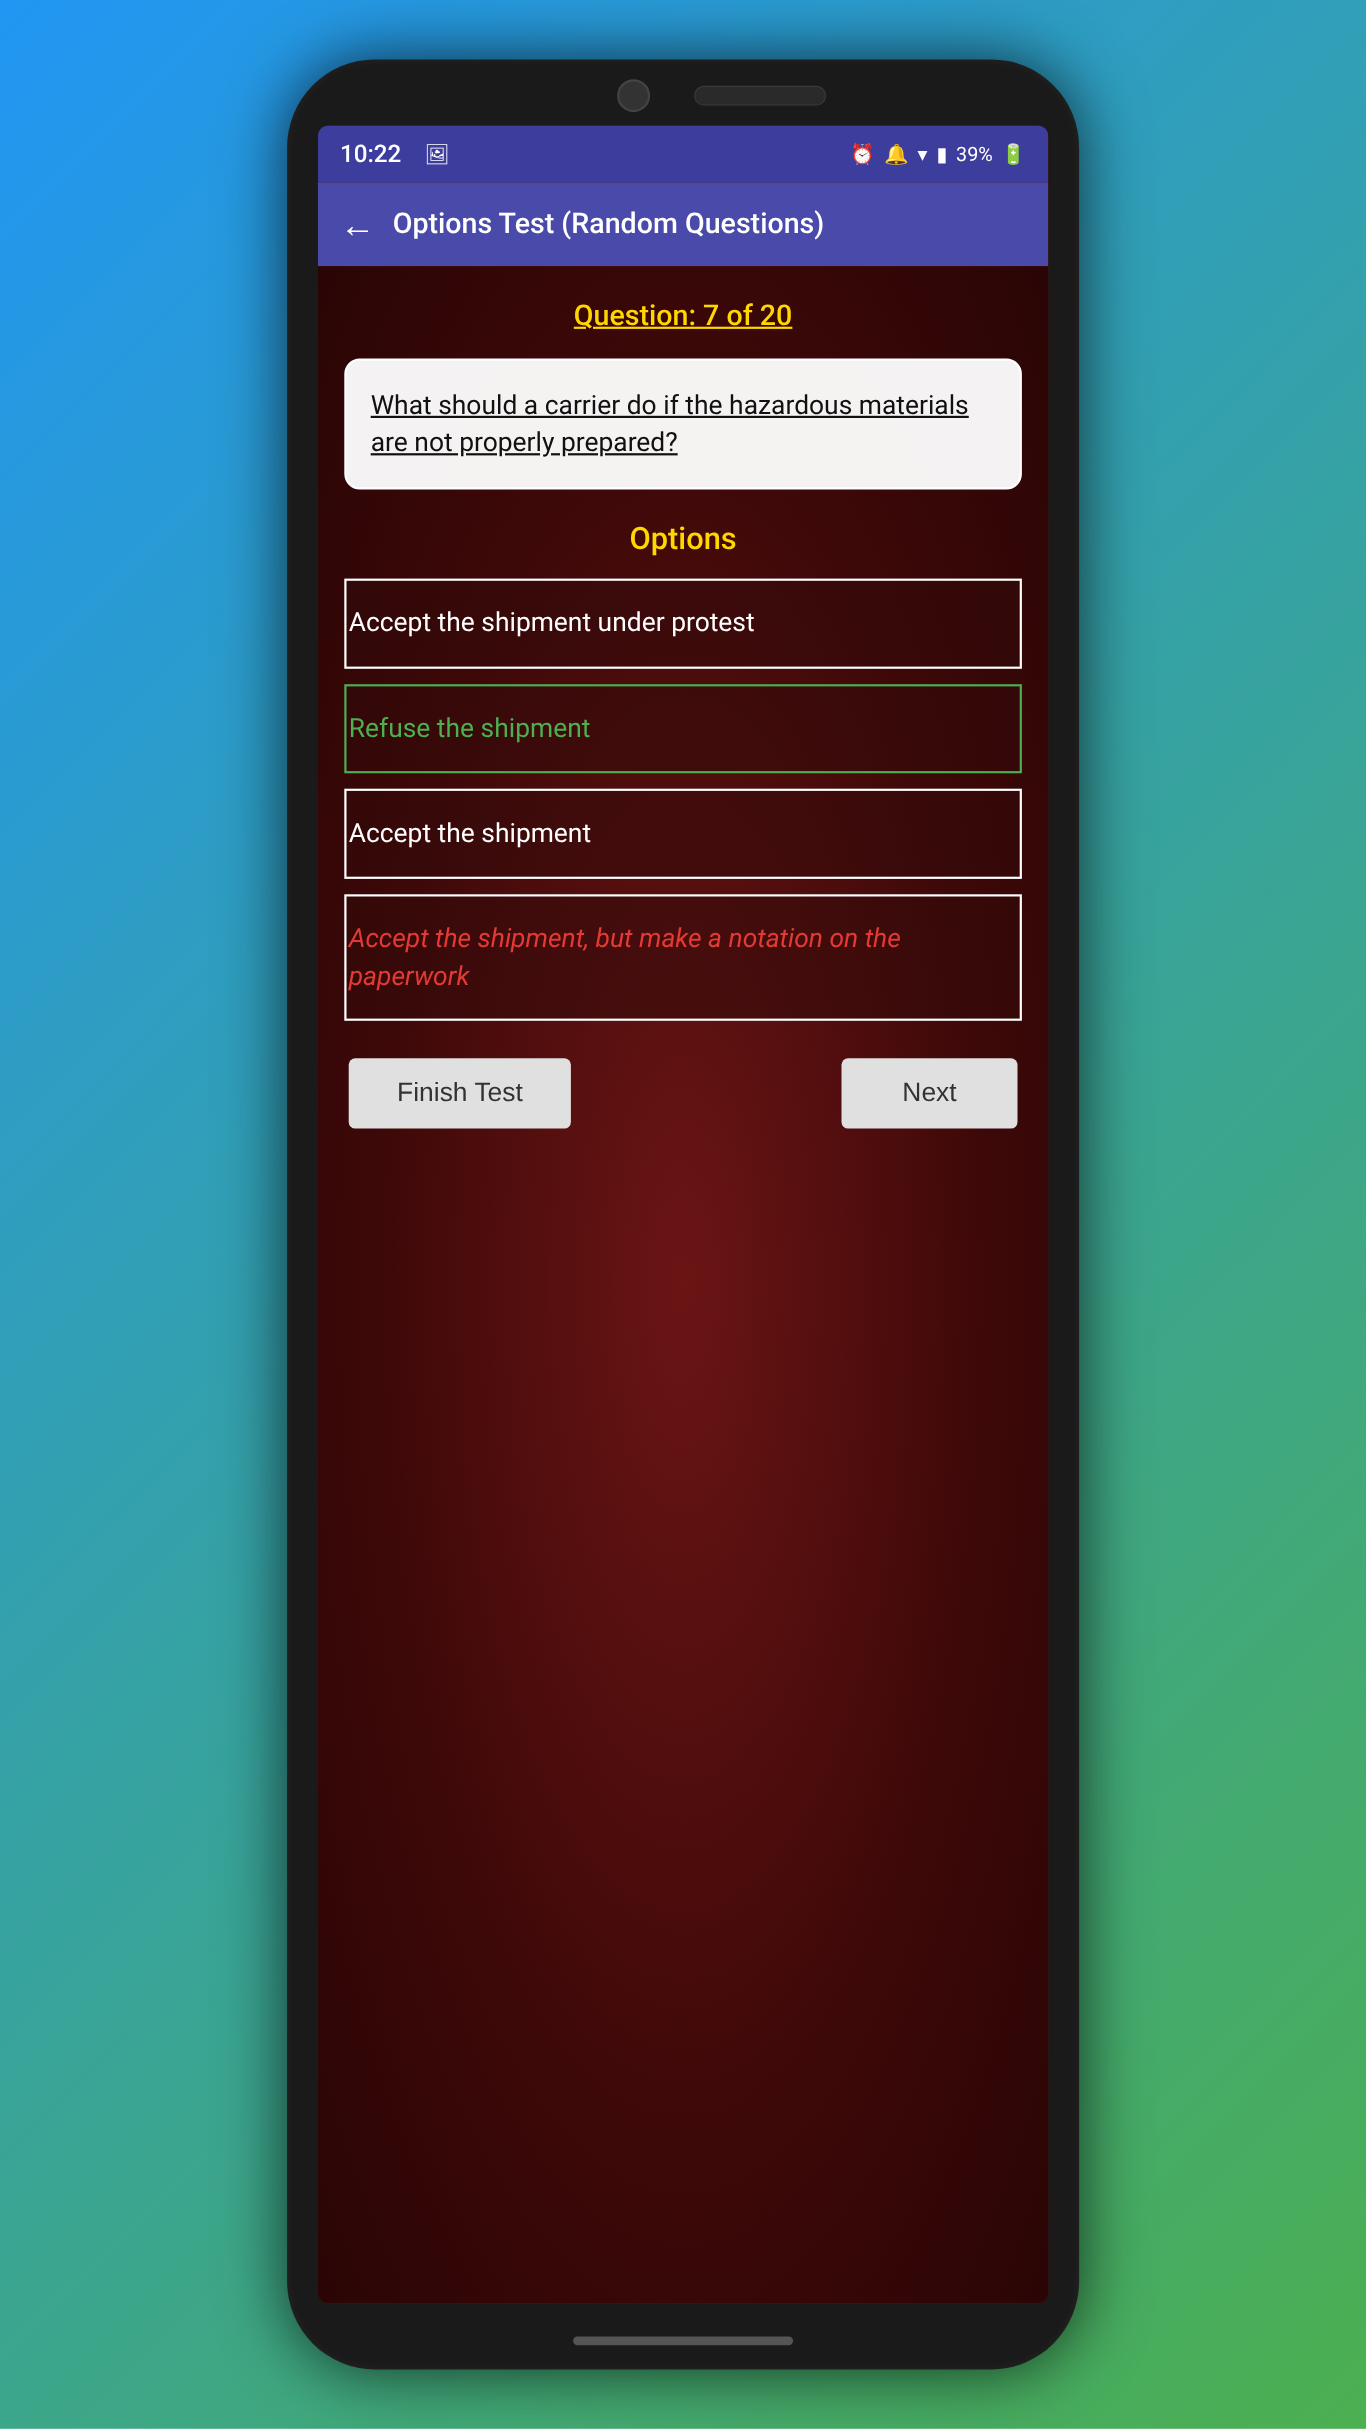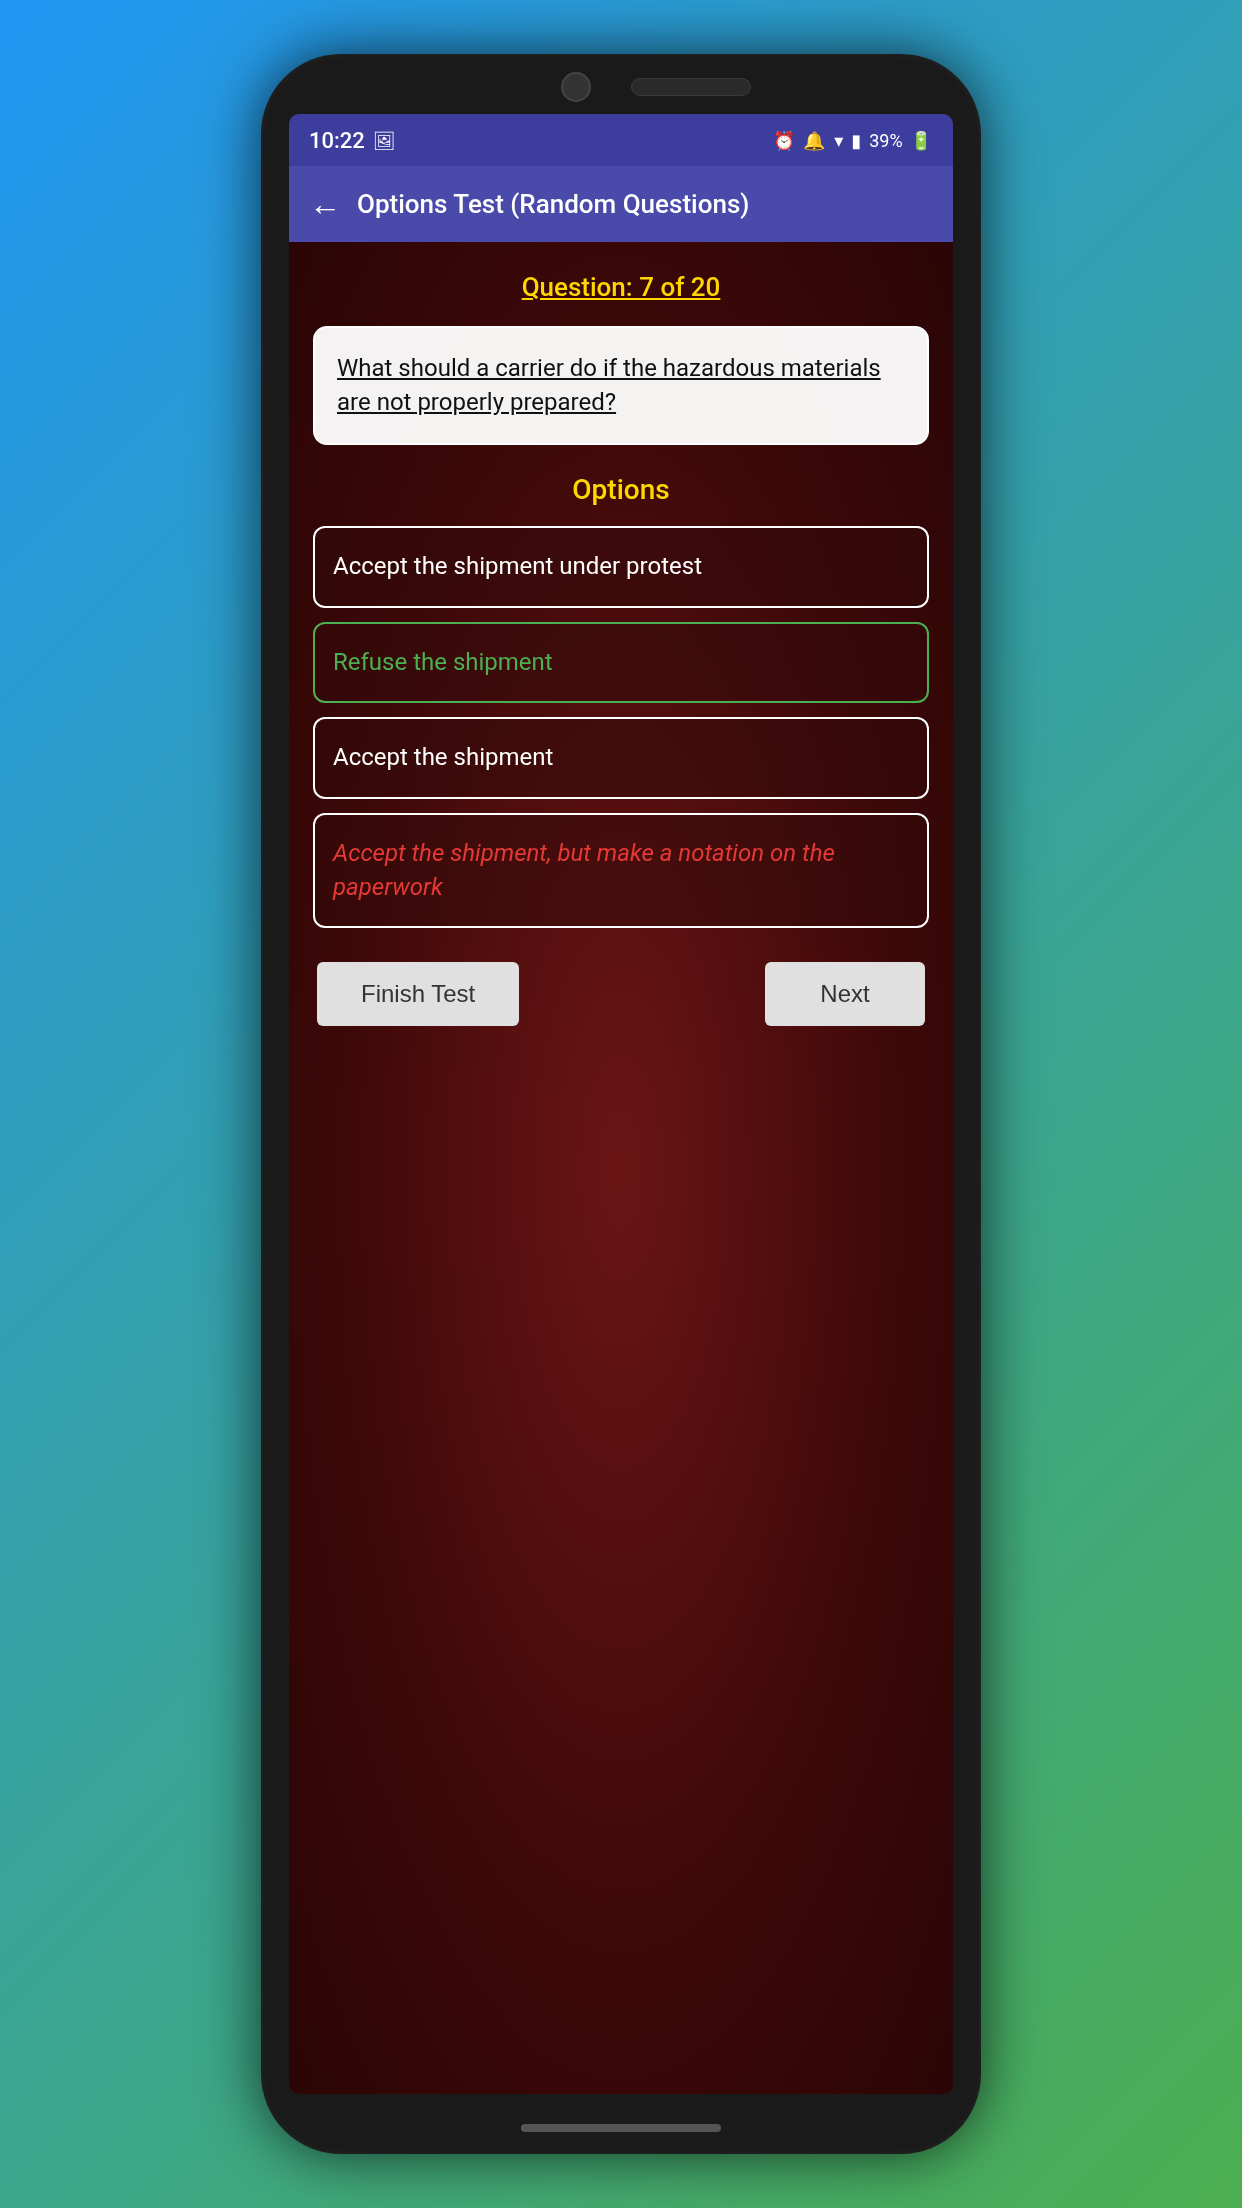--- a/index.html
+++ b/index.html
@@ -78,21 +78,21 @@
       justify-content: space-between;
       padding: 0 20px;
       flex-shrink: 0;
     }
     .status-time {
       color: white;
       font-size: 22px;
       font-weight: 500;
       display: flex;
       align-items: center;
-      gap: 8px;
+      gap: 21px;
     }
     .status-icons {
       color: white;
       font-size: 18px;
       display: flex;
       align-items: center;
       gap: 8px;
     }
 
     
@@ -152,22 +152,22 @@
     .options-label {
       color: #FFD700;
       font-size: 28px;
       text-align: center;
       margin-bottom: 20px;
       font-weight: 500;
     }
 
     .option-item {
       border: 2px solid white;
-      border-radius: 12px;
-      padding: 22px 18px;
+      border-radius: 0;
+      padding: 22px 2px;
       margin-bottom: 14px;
       cursor: pointer;
     }
     .option-item.normal {
       background: rgba(50, 10, 10, 0.5);
     }
     .option-item.correct {
       background: rgba(50, 10, 10, 0.5);
       border-color: #4CAF50;
     }

